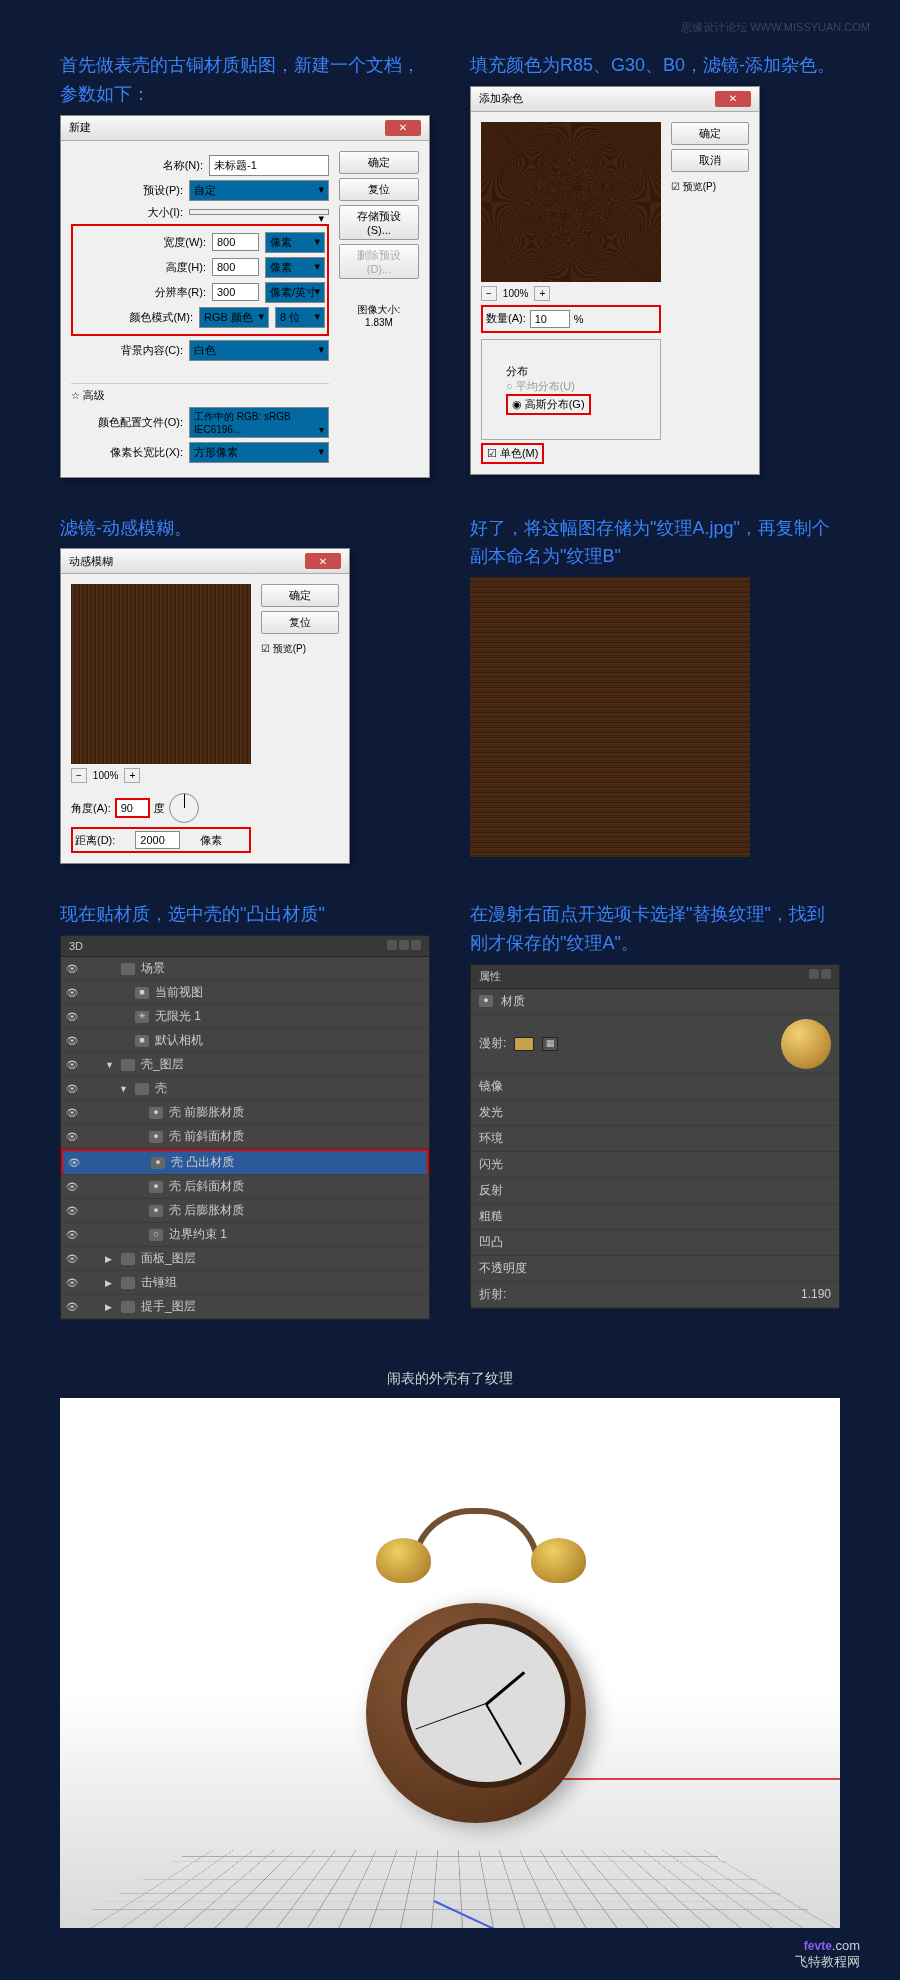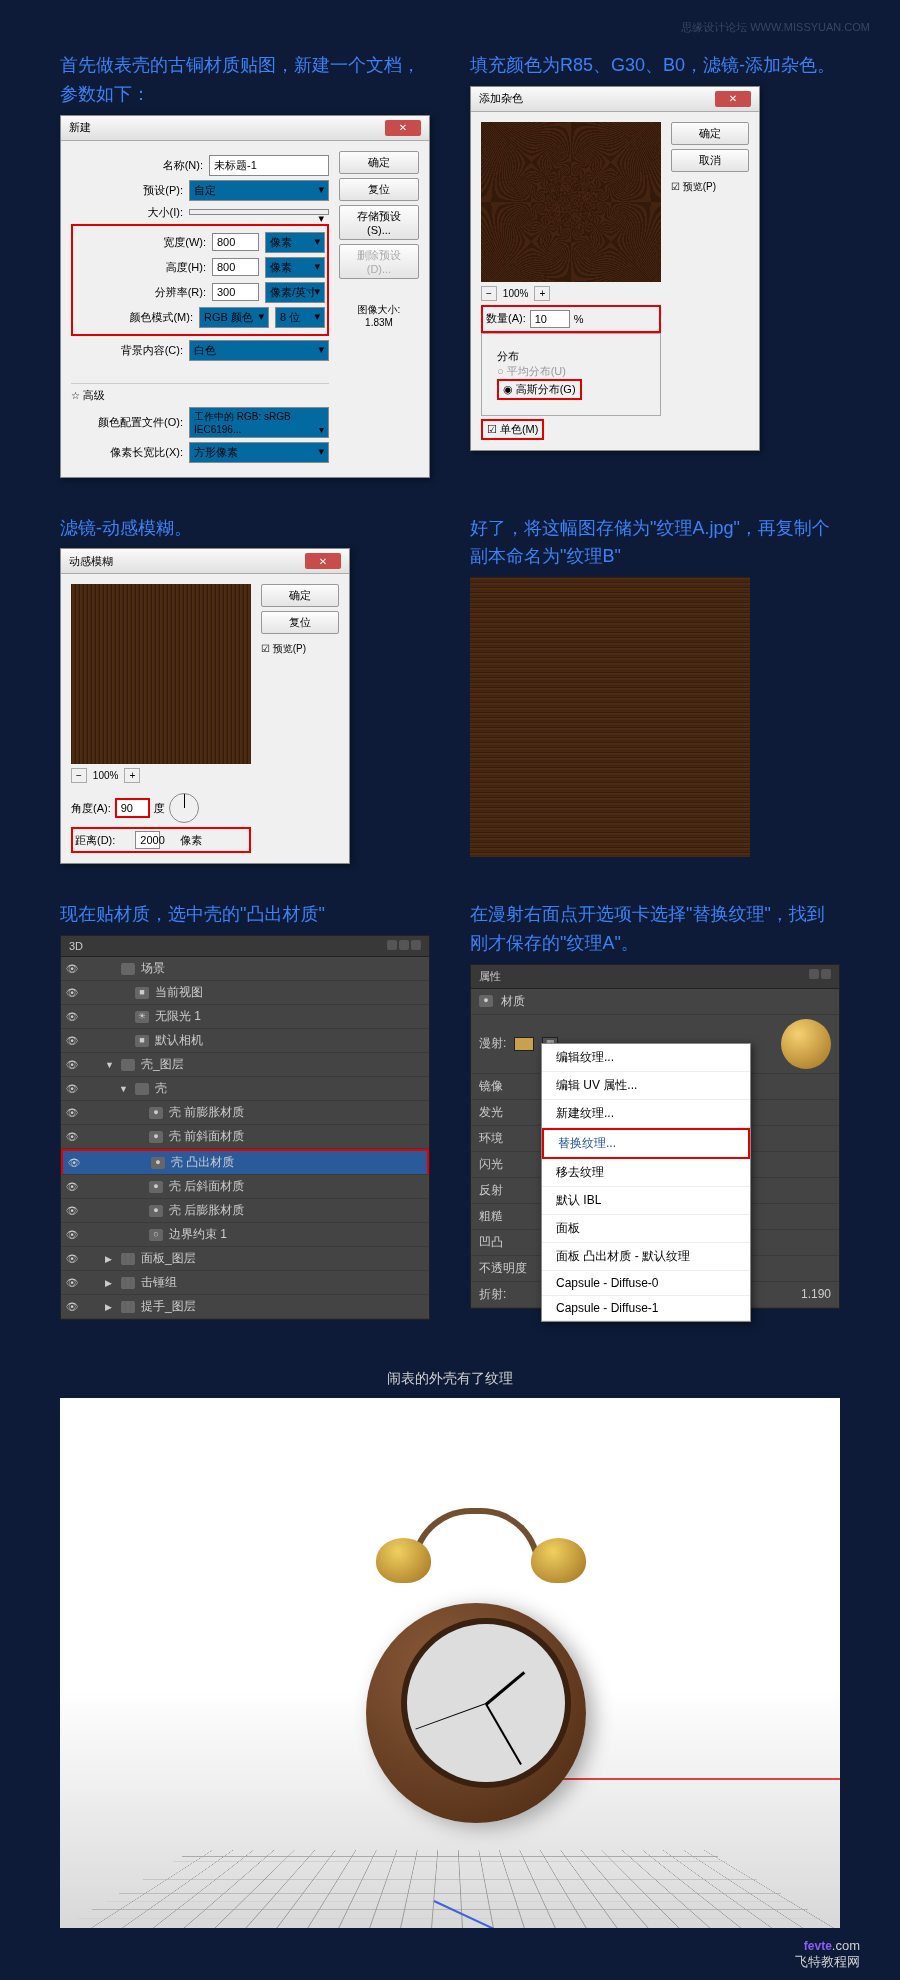--- a/index.html
+++ b/index.html
@@ -20,21 +20,21 @@
 .input{border:1px solid #888;background:#fff;padding:2px 4px;width:47px;font-size:11px}
 .select{border:1px solid #888;background:#0369a1;padding:2px 4px;font-size:11px;position:relative}
 .select::after{content:"▾";position:absolute;right:4px}
 .hl-red{border:2px solid #e40000}
 .noise-preview{width:180px;height:160px;background:#3d1f0f;position:relative;overflow:hidden}
 .noise-preview::before{content:"";position:absolute;inset:0;background:repeating-conic-gradient(#4a2512 0% 0.1%,#2d1608 0% 0.2%);opacity:.6}
 .brown-preview{width:180px;height:180px;background:repeating-linear-gradient(90deg,#2a1508,#5a3518 2px,#3d2010 3px,#4a2a15 4px)}
 .texture-img{width:280px;height:280px;background:repeating-linear-gradient(180deg,#2a1508,#5a3518 2px,#3d2010 3px,#4a2a15 5px)}
 .zoom-bar{display:flex;align-items:center;gap:6px;padding:4px 0;font-size:10px}
 .zoom-box{border:1px solid #aaa;padding:1px 4px}
-.fieldset{border:1px solid #aaa;padding:15px;margin-top:0;font-size:11px}
+.fieldset{border:1px solid #aaa;padding:24px;margin-top:6px;font-size:11px}
 .panel3d{background:#444;color:#ccc;font-size:12px;border:1px solid #222}
 .panel3d-title{background:#383838;padding:4px 8px;display:flex;justify-content:space-between;border-bottom:1px solid #222;font-size:11px}
 .panel3d-mini{display:flex;gap:2px}
 .panel3d-mini span{width:10px;height:10px;background:#555;border-radius:2px}
 .layer-row{display:flex;align-items:center;padding:3px 4px;gap:6px;border-bottom:1px solid #3a3a3a}
 .layer-row.sel{background:#2a5a9a}
 .eye{width:14px;text-align:center;font-size:10px}
 .tri{width:10px;font-size:9px}
 .lyr-icon{width:14px;height:12px;background:#666;border-radius:2px;font-size:9px;text-align:center}
 .prop-row{display:flex;align-items:center;padding:4px 8px;gap:8px;border-bottom:1px solid #3a3a3a}
@@ -195,21 +195,21 @@
           <div style="display:flex;align-items:center;gap:4px;margin-top:6px">
             <span>角度(A):</span>
             <span class="hl-red input" style="width:35px">90</span>
             <span>度</span>
             <span style="width:30px;height:30px;border:1px solid #888;border-radius:50%;display:inline-block;position:relative">
                 <span style="position:absolute;left:50%;top:0;width:1px;height:50%;background:#000"></span>
               </span>
           </div>
           <div class="hl-red" style="display:flex;align-items:center;gap:20px;padding:2px;margin-top:4px">
             <span>距离(D):</span>
-            <span class="input" style="width:25px">2000</span>
+            <span class="input" style="width:45px">2000</span>
             <span>像素</span>
           </div>
         </div>
         <div class="dialog-side">
           <div class="btn">确定</div>
           <div class="btn">复位</div>
           <div style="font-size:10px;margin-top:4px"><span>☑ </span><span>预览(P)</span></div>
         </div>
       </div>
     </div>
@@ -381,32 +381,20 @@
         </div>
       <div class="prop-row">
           <span>凹凸</span>
         </div>
       <div class="prop-row">
           <span>不透明度</span>
         </div>
       <div class="prop-row">
           <span>折射:</span>
           <span style="margin-left:auto">1.190</span>
-        </div>
-      <div class="context-menu" style="position:absolute;top:78px;left:70px;width:210px" id="ctx-menu">
-          <div class="menu-item">编辑纹理...</div>
-          <div class="menu-item">编辑 UV 属性...</div>
-          <div class="menu-item">新建纹理...</div>
-          <div class="menu-item sel">替换纹理...</div>
-          <div class="menu-item">移去纹理</div>
-          <div class="menu-item">默认 IBL</div>
-          <div class="menu-item">面板</div>
-          <div class="menu-item">面板 凸出材质 - 默认纹理</div>
-          <div class="menu-item">Capsule - Diffuse-0</div>
-          <div class="menu-item">Capsule - Diffuse-1</div>
         </div>
     </div>
   </div>
 </div>
 
 <div class="result-caption">闹表的外壳有了纹理</div>
 <div class="render">
   <div class="grid-floor"></div>
   <div class="axis-red"></div>
   <div class="axis-blue"></div>

